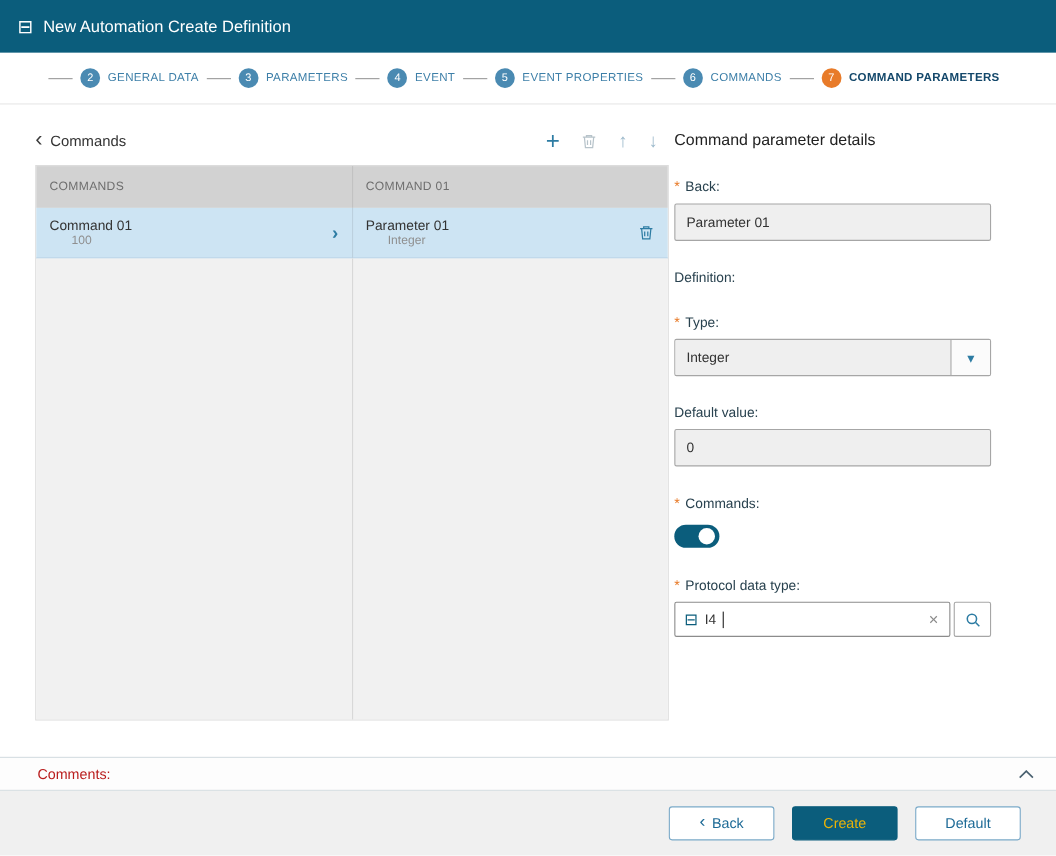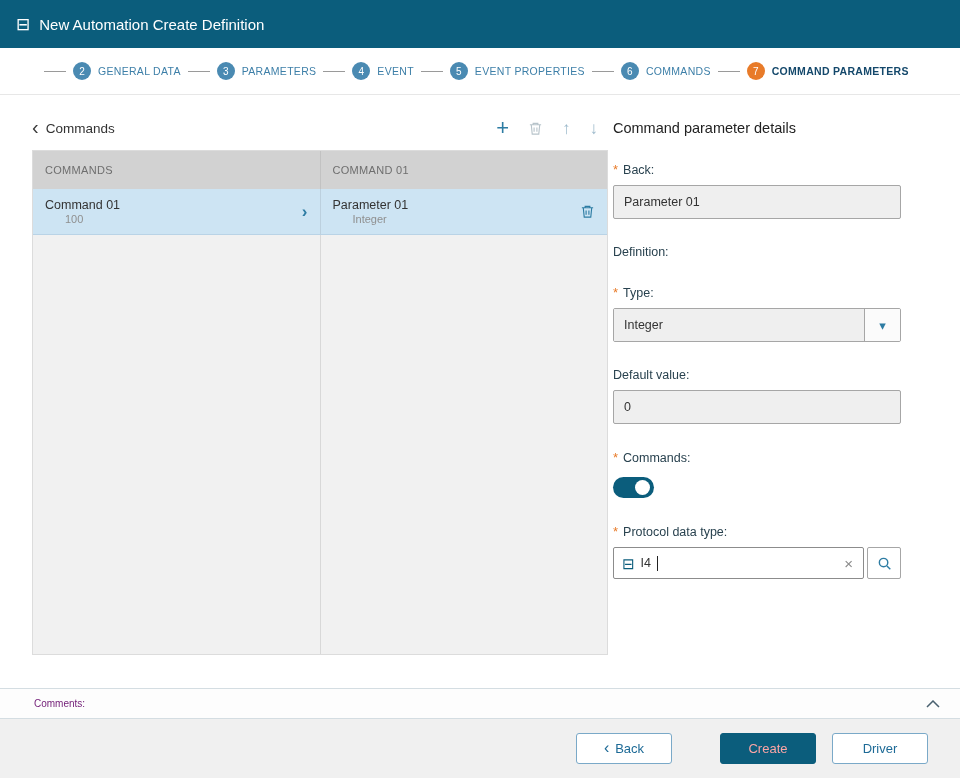--- a/index.html
+++ b/index.html
@@ -80,31 +80,31 @@
   @keyframes blink { 50% { opacity:0; } }
   .lookup .lk-clear { margin-left:auto; background:none; border:none; color:#8a8a8a; font-size:15px;
     line-height:1; cursor:pointer; padding:0 2px; }
   .lk-search { width:34px; height:32px; margin-left:3px; background:#fff; border:1px solid #a6a6a6;
     border-radius:2px; display:flex; align-items:center; justify-content:center; color:#2d7ca3; cursor:pointer; }
 
   
   .comments { position:absolute; top:688px; left:0; right:0; height:31px; background:#fdfdfd;
     border-top:1px solid #d4dde2; border-bottom:1px solid #d4dde2;
     display:flex; align-items:center; padding:0 20px 0 34px; }
-  .comments .c-label { font-size:10px; color:#701a75; }
+  .comments .c-label { font-size:13px; color:#b91c1c; }
   .comments .c-collapse { margin-left:auto; background:none; border:none; color:#4a6170; cursor:pointer; display:flex; }
 
   
   .footer { position:absolute; top:719px; left:0; right:0; height:59px; background:#f0f0f0;
     display:flex; align-items:center; justify-content:flex-end; gap:16px; padding-right:32px; }
   .btn { width:96px; height:31px; border-radius:3px; font-size:13px; cursor:pointer;
     display:flex; align-items:center; justify-content:center; gap:6px; font-family:"Liberation Sans",sans-serif; }
   .btn-outline { background:#fff; border:1px solid #7aa9c8; color:#1d6a96; }
   .btn-outline .b-chev { font-size:16px; line-height:1; margin-top:-2px; }
-  .btn-primary { background:#0b5d7c; border:1px solid #0b5d7c; color:#fca5a5;margin-left:32px; }
+  .btn-primary { background:#0b5d7c; border:1px solid #0b5d7c; color:#eab308; }
 </style>
 </head>
 <body>
 
 <div class="app">
 
   <header class="titlebar">
     <span class="tb-icon">⊟</span>
     <span class="tb-title">New Automation Create Definition</span>
   </header>
@@ -256,17 +256,17 @@
 
   <footer class="footer">
     <button class="btn btn-outline">
       <span class="b-chev">‹</span>
       <span>Back</span>
     </button>
     <button class="btn btn-primary">
       <span>Create</span>
     </button>
     <button class="btn btn-outline">
-      <span>Driver</span>
+      <span>Default</span>
     </button>
   </footer>
 
 </div>
 
 </body></html>

